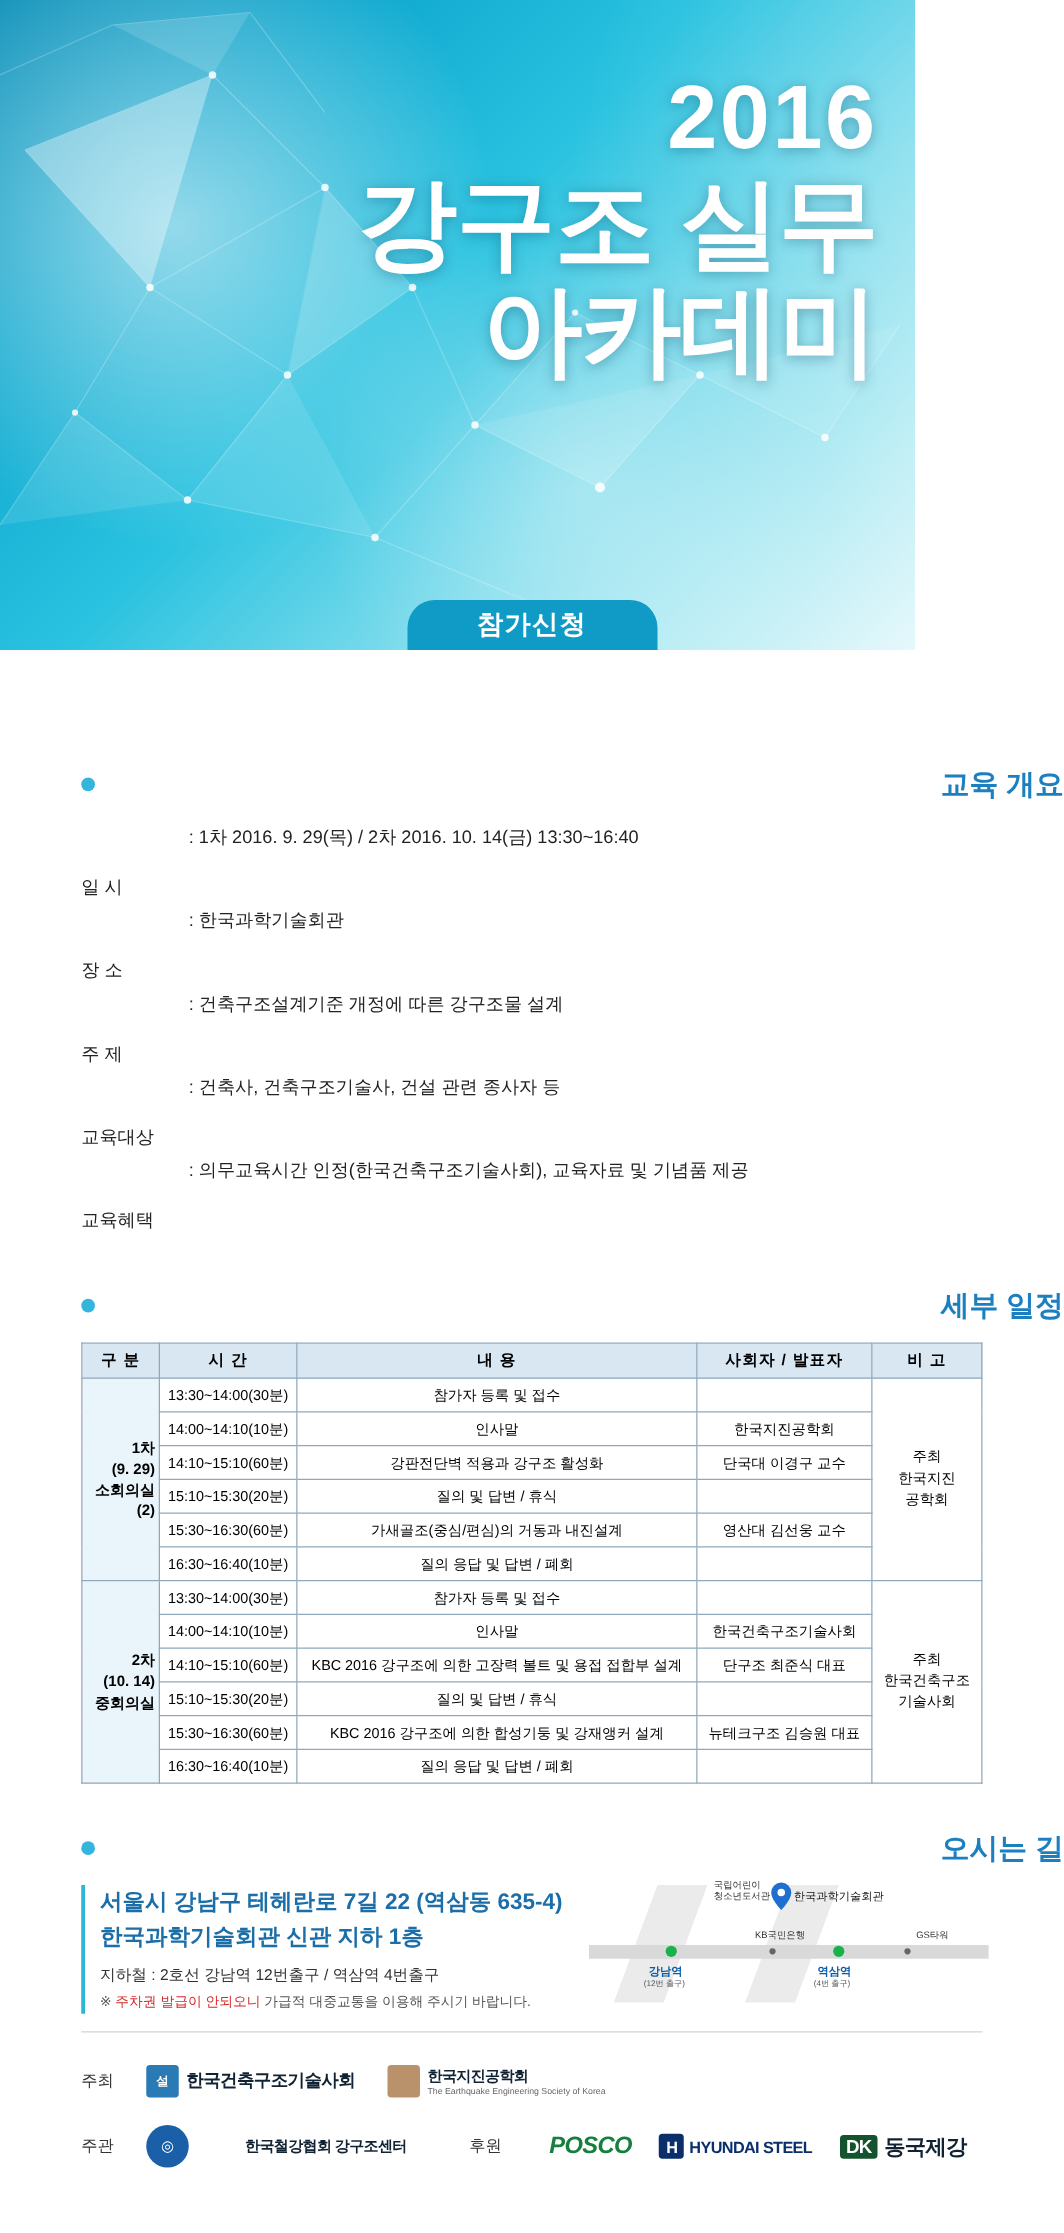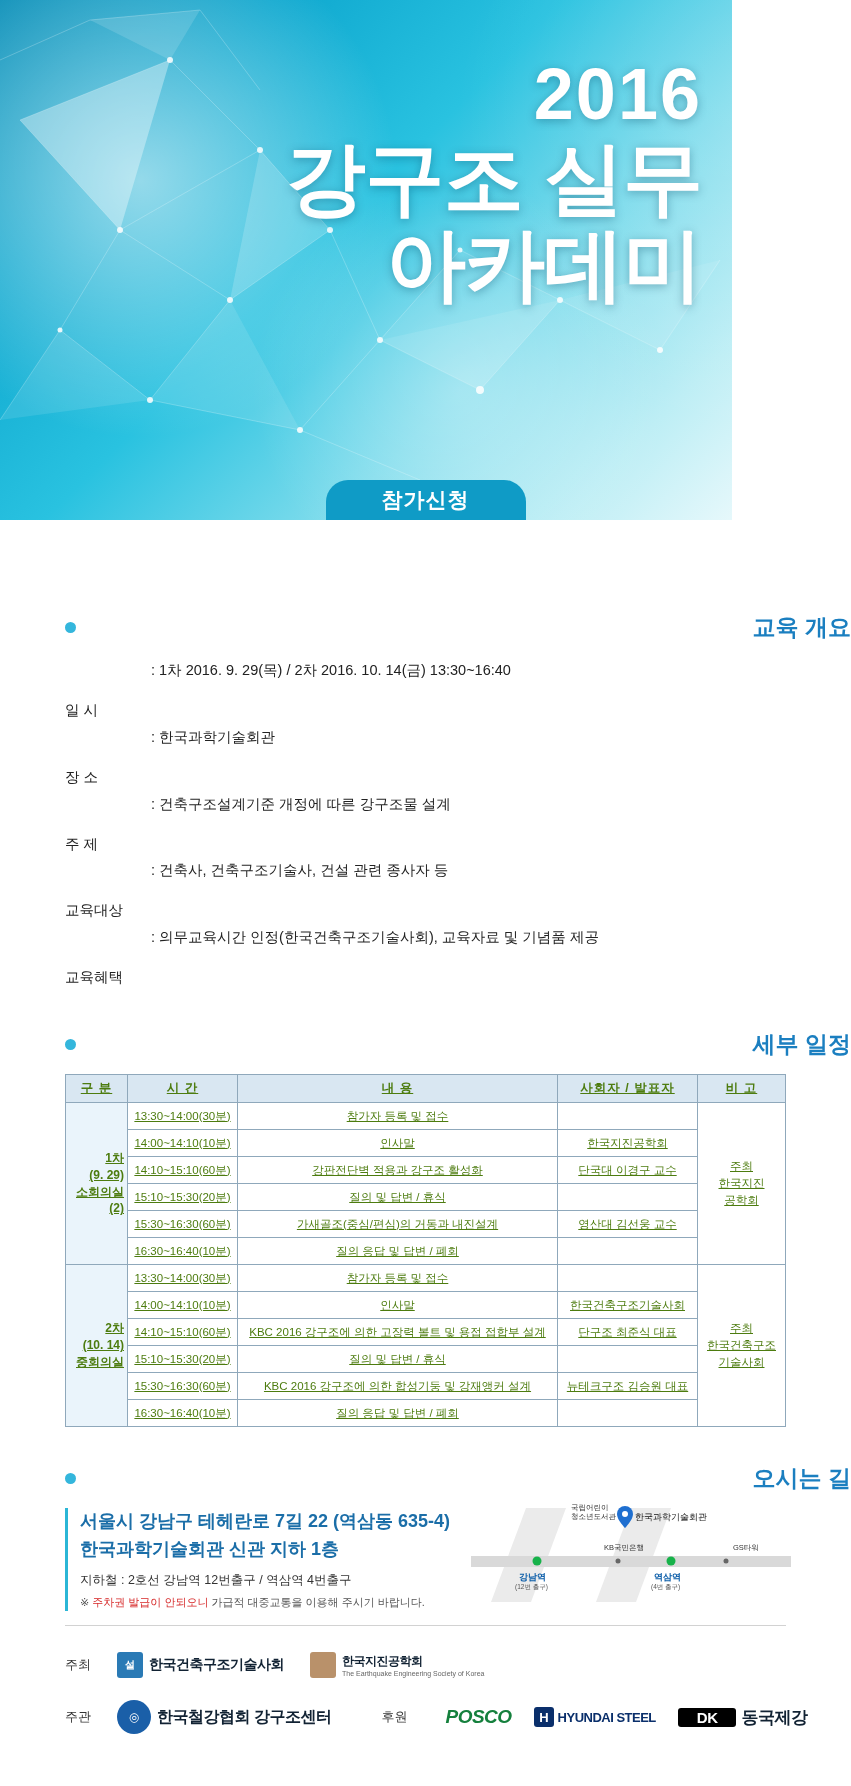--- a/index.html
+++ b/index.html
@@ -109,22 +109,21 @@
   .sched { margin: 0 65px; }
   table.schedule {
     width: 721px;
     border-collapse: collapse;
     font-size: 11.5px;
   }
   table.schedule th, table.schedule td {
     border: 1px solid #8fa8bb;
     text-align:center;
     padding: 5px 3px;
-    color:#4d7c0f;
-    text-decoration:underline;
+    color:#000000;
   }
   table.schedule thead th {
     background:#d9e7f2;
     font-weight: bold;
     font-size: 12.5px;
     height: 28px;
     letter-spacing: 1px;
   }
   table.schedule td.sess {
     background:#eaf4fb;
@@ -176,34 +175,34 @@
     background: #1a5fa8; margin-right: 6px;
     display:flex; align-items:center; justify-content:center;
     color:#fff; font-size: 10px; font-weight:bold;
   }
   .logo-mark.sq { border-radius: 3px; background:#2a7ab5; }
   .logo-mark.br { border-radius: 3px; background:#b9916a; }
   .logo-text { font-size: 14px; font-weight: bold; color:#123; letter-spacing:-0.5px; }
   .logo-text.small { font-size: 12px; }
   .logo-text .tiny { display:block; font-size: 7px; font-weight:normal; color:#666; letter-spacing:0; }
   .big-logo .logo-mark { width: 34px; height:34px; font-size: 12px; }
-  .big-logo .logo-text { font-size: 16px; }
+  .big-logo .logo-text { font-size: 12px; margin-left: 39px; }
   .sponsor { display:flex; align-items:center; gap: 22px; margin-left: 12px; }
   .sp {
     font-size: 19px; font-weight:bold; letter-spacing:-0.5px;
   }
   .sp.posco { color:#15803d; font-style: italic; }
   .sp.hyundai { color:#0a2f6b; font-size: 13px; line-height:1; display:flex; align-items:center; }
   .sp.hyundai .hbadge {
     background:#0a2f6b; color:#fff; width:20px; height:20px; border-radius:3px;
     display:flex;align-items:center;justify-content:center;font-size:13px;margin-right:4px;
   }
   .sp.dongkuk { color:#123; font-size:17px; display:flex; align-items:center; }
   .sp.dongkuk .dk {
-    background:#000000; color:#fff; padding: 1px 19px; border-radius:3px; margin-right:5px; font-size:15px;
+    background:#14532d; color:#fff; padding: 1px 5px; border-radius:3px; margin-right:5px; font-size:15px;
   }
 </style>
 </head>
 <body>
 
 <div class="hero">
   <div class="glow g1"></div>
   <div class="glow g2"></div>
   <div class="glow g3"></div>
 

